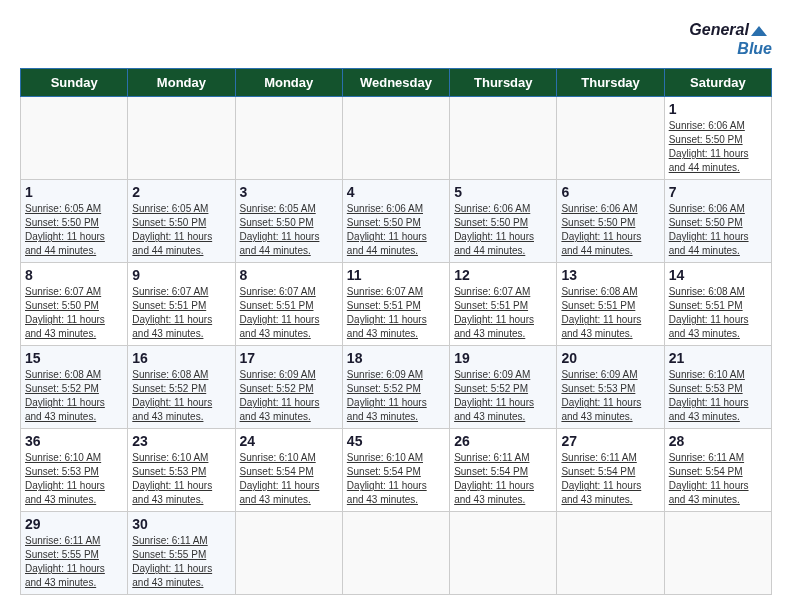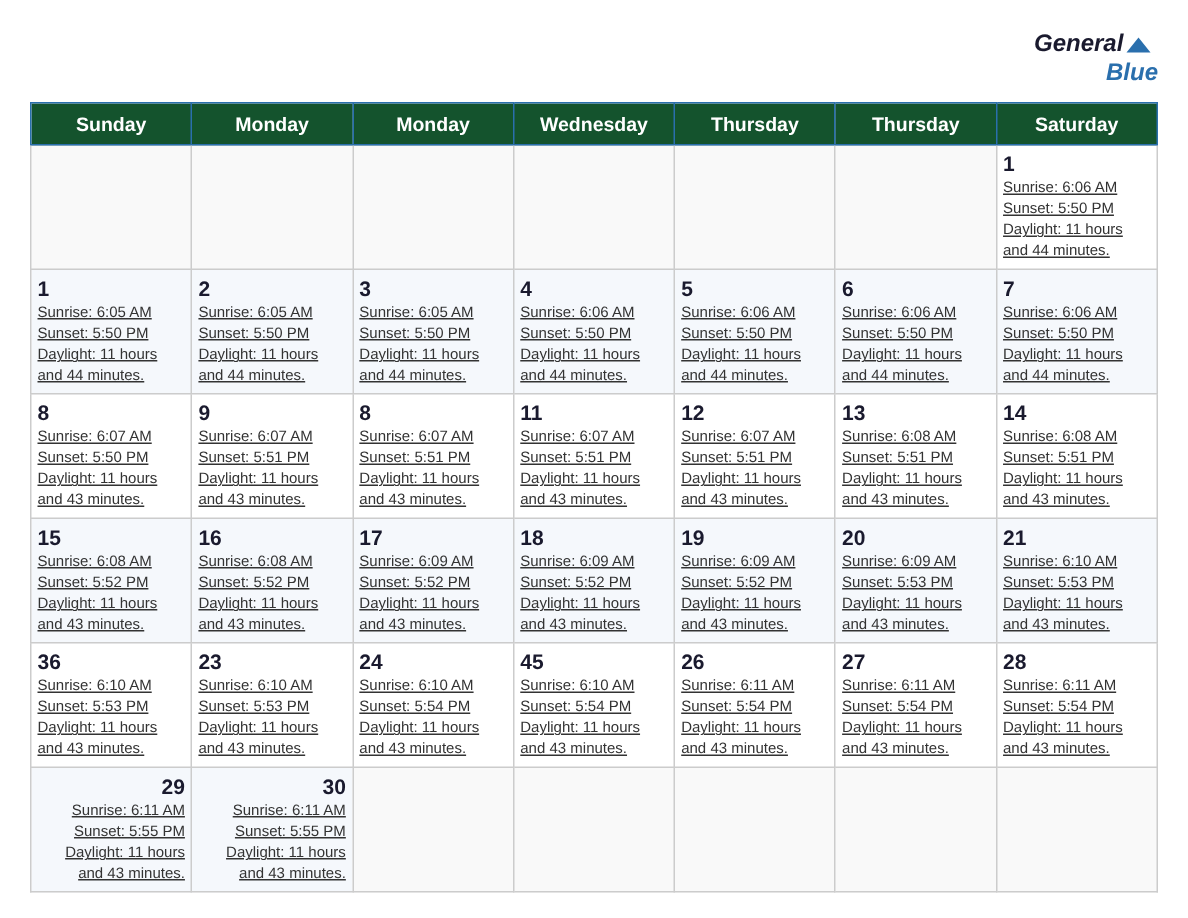--- a/index.html
+++ b/index.html
@@ -70,21 +70,20 @@
       font-size: 10px;
       color: #333;
       line-height: 1.4;
       text-decoration: underline;
     }
     .empty-cell {
       background: #f9f9f9 !important;
     }
     tbody tr:last-child td {
       min-height: 60px;
-      text-align: right;
     }
   </style>
 </head>
 <body>
 
 <div class="header-area">
   <div class="logo">
   <div style="line-height:1.2;">
     <div style="font-size:16px;font-weight:bold;color:#1a1a2e;">General<span style="display:inline-block;width:0;height:0;border-left:8px solid transparent;border-right:8px solid transparent;border-bottom:10px solid #2a6fad;margin-left:2px;vertical-align:middle;"></span></div>
     <div style="font-size:16px;font-weight:bold;color:#2a6fad;margin-left:48px;">Blue</div>

